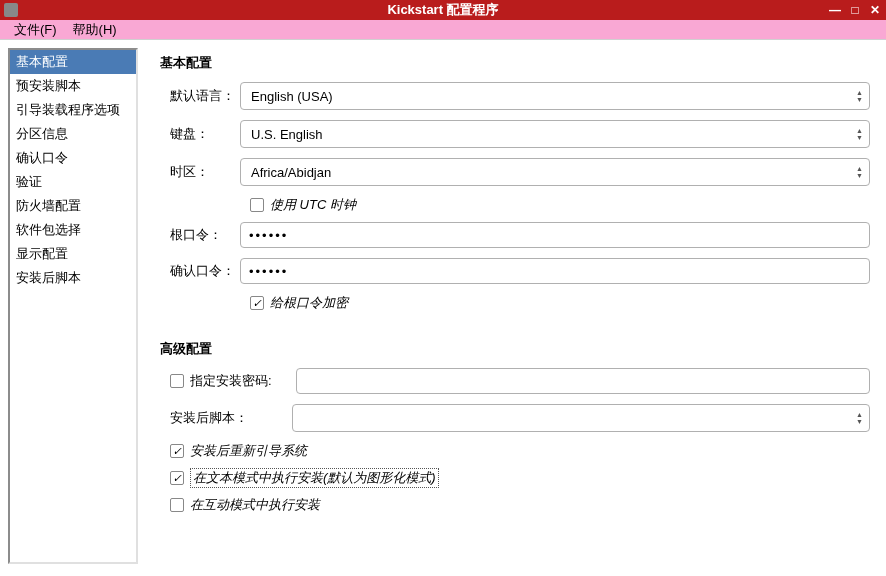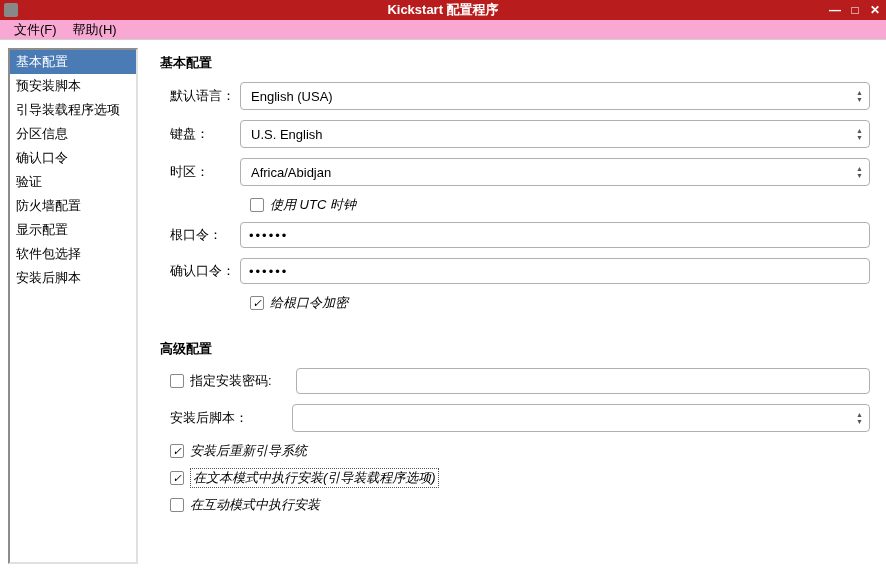--- a/index.html
+++ b/index.html
@@ -201,22 +201,22 @@
 
 <div class="content">
   <div class="sidebar">
     <div class="sidebar-item selected">基本配置</div>
     <div class="sidebar-item">预安装脚本</div>
     <div class="sidebar-item">引导装载程序选项</div>
     <div class="sidebar-item">分区信息</div>
     <div class="sidebar-item">确认口令</div>
     <div class="sidebar-item">验证</div>
     <div class="sidebar-item">防火墙配置</div>
+    <div class="sidebar-item">软件包选择</div>
     <div class="sidebar-item">显示配置</div>
-    <div class="sidebar-item">软件包选择</div>
     <div class="sidebar-item">安装后脚本</div>
   </div>
 
   <div class="main">
     <div class="section-title">基本配置</div>
 
     <div class="form-row">
       <div class="form-label">默认语言：</div>
       <div class="form-control">
         <div class="select-wrap">
@@ -297,21 +297,21 @@
       </div>
     </div>
 
     <div class="checkbox-row noindent">
       <span class="checkbox checked"></span>
       <span>安装后重新引导系统</span>
     </div>
 
     <div class="checkbox-row noindent">
       <span class="checkbox checked"></span>
-      <span class="dotted-highlight">在文本模式中执行安装(引导装载程序选项)</span>
+      <span class="dotted-highlight">在文本模式中执行安装(默认为图形化模式)</span>
     </div>
 
     <div class="checkbox-row noindent">
       <span class="checkbox"></span>
       <span>在互动模式中执行安装</span>
     </div>
 
   </div>
 </div>
 

